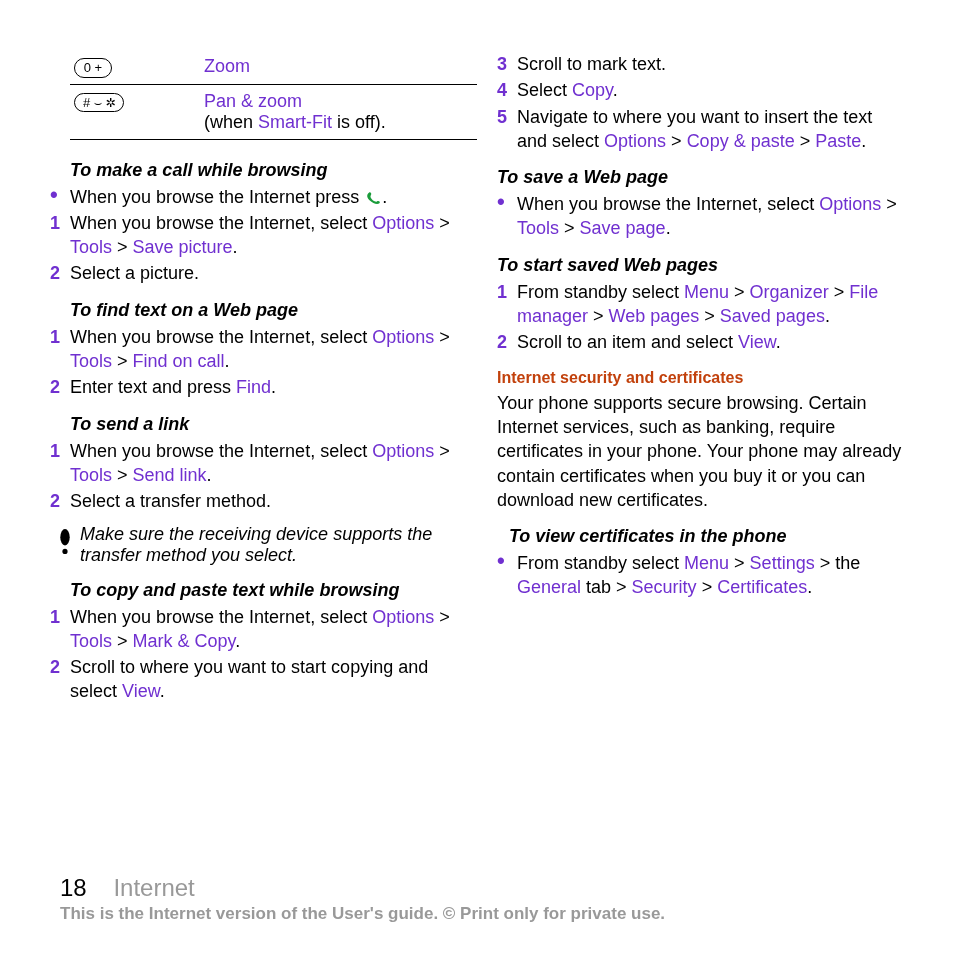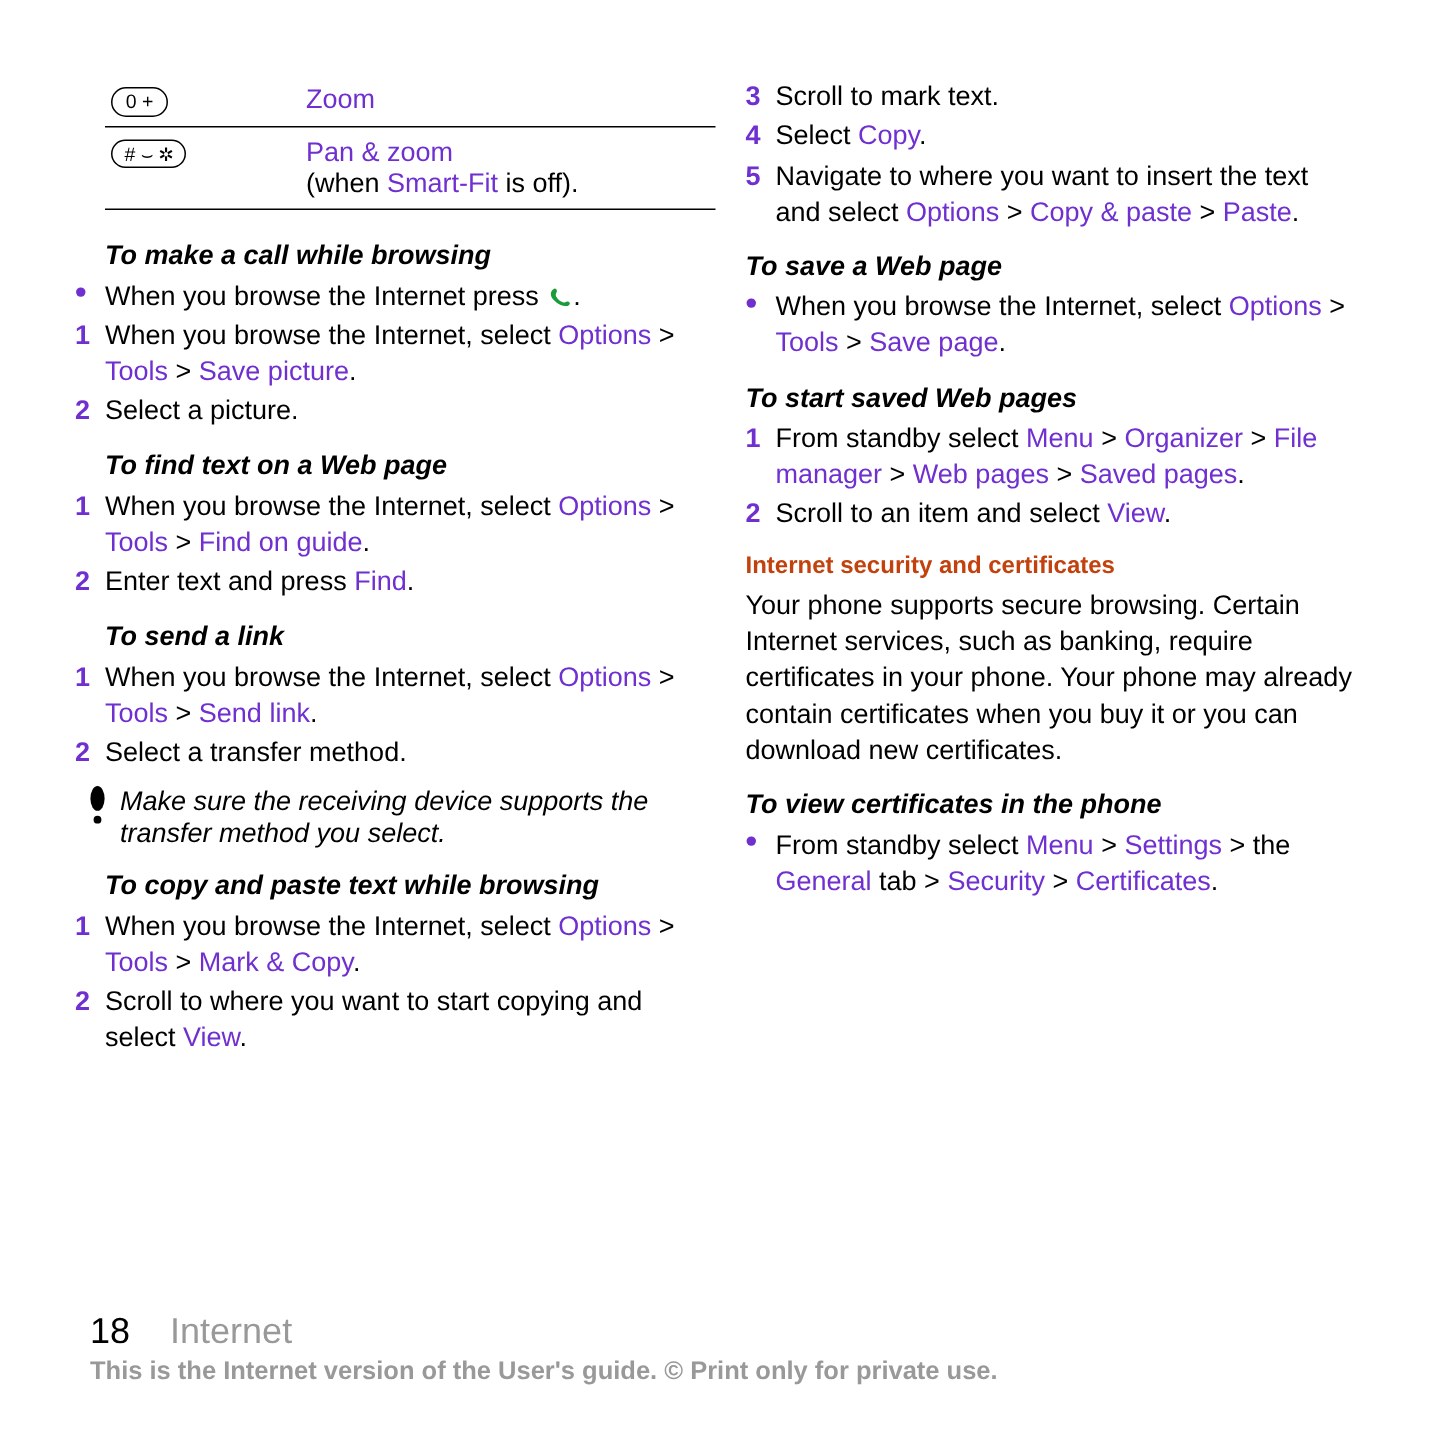--- a/index.html
+++ b/index.html
@@ -74,20 +74,21 @@
     font-weight: bold;
     text-align: left;
   }
   .marker.dot { font-size: 22px; line-height: 0.9; }
   .body { flex: 1; }
   .plainbody { margin-left: 0; line-height: 1.35; margin-bottom: 4px; }
   .note {
     display: flex;
     margin: 10px 0 0 0;
     font-style: italic;
+    align-items: center;
   }
   .note-icon {
     width: 30px;
     flex-shrink: 0;
     text-align: center;
   }
   .note-icon svg { display: inline-block; }
   .callicon svg { display: inline-block; vertical-align: middle; }
   .footer {
     position: absolute;
@@ -142,21 +143,21 @@
       <li>
           <span class="marker">2</span>
           <span class="body">Select a picture.</span>
         </li>
     </ol>
 
     <div class="subhead">To find text on a Web page</div>
     <ol class="steps">
       <li>
           <span class="marker">1</span>
-          <span class="body"><span>When you browse the Internet, select </span><span class="link">Options</span><span> &gt; </span><span class="link">Tools</span><span> &gt; </span><span class="link">Find on guide</span><span>.</span></span>
+          <span class="body"><span>When you browse the Internet, select </span><span class="link">Options</span><span> &gt; </span><span class="link">Tools</span><span> &gt; </span><span class="link">Find on call</span><span>.</span></span>
         </li>
       <li>
           <span class="marker">2</span>
           <span class="body"><span>Enter text and press </span><span class="link">Find</span><span>.</span></span>
         </li>
     </ol>
 
     <div class="subhead">To send a link</div>
     <ol class="steps">
       <li>
@@ -226,21 +227,21 @@
         </li>
       <li>
           <span class="marker">2</span>
           <span class="body"><span>Scroll to an item and select </span><span class="link">View</span><span>.</span></span>
         </li>
     </ol>
 
     <div class="h2">Internet security and certificates</div>
     <div class="plainbody">Your phone supports secure browsing. Certain Internet services, such as banking, require certificates in your phone. Your phone may already contain certificates when you buy it or you can download new certificates.</div>
 
-    <div class="subhead" style="margin-left:0">To view certificates in the phone</div>
+    <div class="subhead" style="margin-left:12px">To view certificates in the phone</div>
     <ul class="bullet">
       <li>
           <span class="marker dot">•</span>
           <span class="body"><span>From standby select </span><span class="link">Menu</span><span> &gt; </span><span class="link">Settings</span><span> &gt; the </span><span class="link">General</span><span> tab &gt; </span><span class="link">Security</span><span> &gt; </span><span class="link">Certificates</span><span>.</span></span>
         </li>
     </ul>
 
   </div>
 </div>
 

